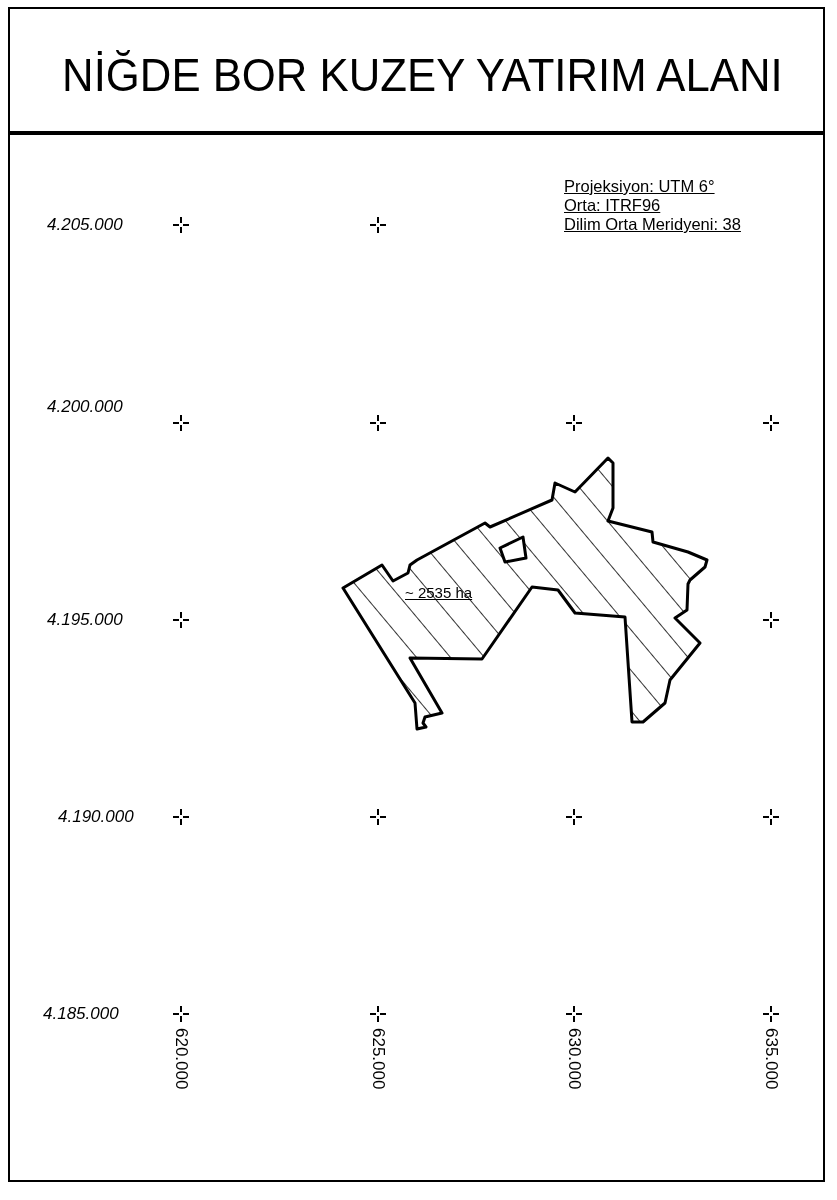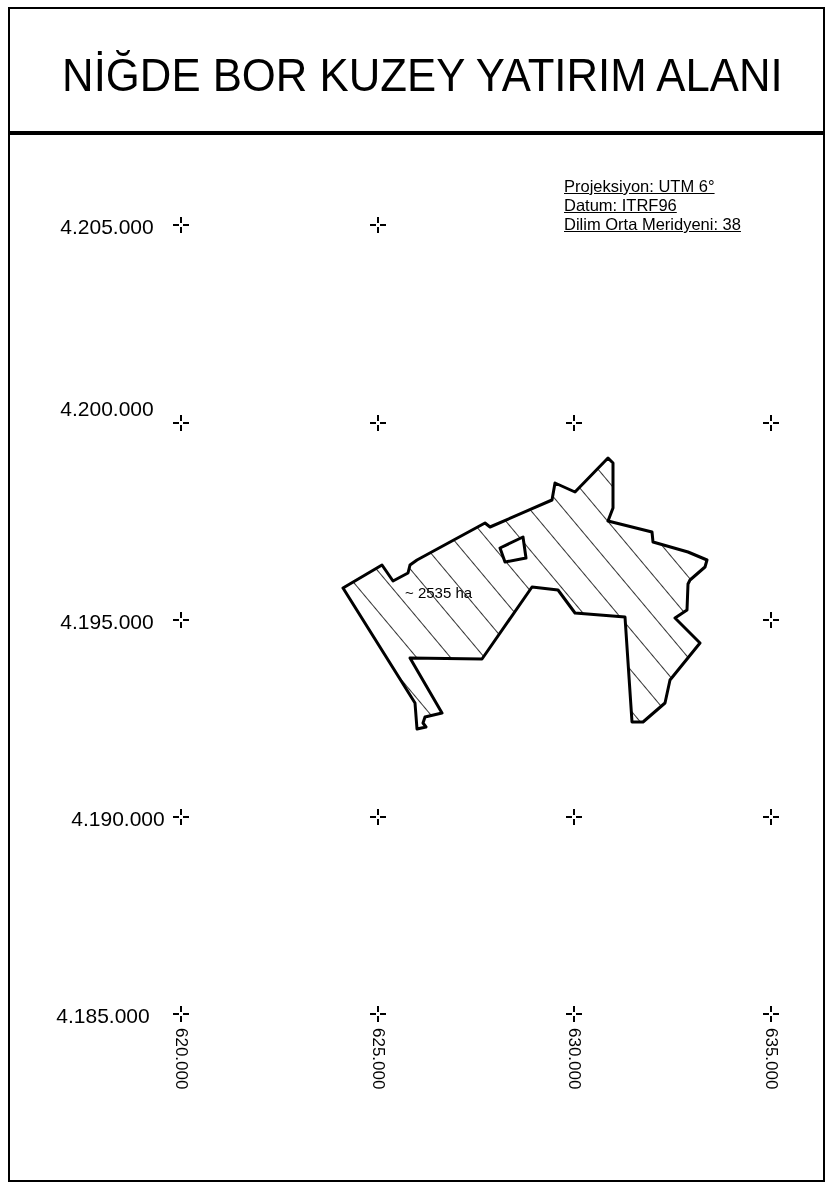--- a/index.html
+++ b/index.html
@@ -9,38 +9,38 @@
            border: 2.5px solid #000; box-sizing: border-box; }
   .title-box { position: absolute; left: 8px; top: 7px; width: 817px; height: 128px;
                box-sizing: border-box; border-bottom: 4px solid #000;
                display: flex; align-items: center; justify-content: center; padding-left: 12px; }
   .title { font-size: 47px; font-weight: normal; letter-spacing: 0px;
            transform: scaleX(0.93); transform-origin: center; white-space: nowrap;
            margin-top: 10px; }
   .proj { position: absolute; left: 564px; top: 177px; font-size: 16.5px; line-height: 19px; text-decoration: underline; }
   .proj div { white-space: nowrap; }
   svg.map { position: absolute; left: 0; top: 0; }
-  .ylab { position: absolute; font-size: 21px; text-align: center; width: 120px; white-space: nowrap; }
+  .ylab { position: absolute; font-size: 17px; text-align: left; width: 120px; white-space: nowrap; font-style: italic; }
   .xlab { position: absolute; font-size: 17px; white-space: nowrap;
           transform-origin: 0 0; transform: rotate(90deg); }
   .area-label { position: absolute; left: 405px; top: 584px; font-size: 15px; white-space: nowrap;
-                background: transparent; }
+                background: transparent; text-decoration: underline; }
 </style>
 </head>
 <body>
 
 <div class="frame"></div>
 
 <div class="title-box">
   <div class="title">NİĞDE BOR KUZEY YATIRIM ALANI</div>
 </div>
 
 <div class="proj">
   <div>Projeksiyon: UTM 6°</div>
-  <div>Datum: ITRF96</div>
+  <div>Orta: ITRF96</div>
   <div>Dilim Orta Meridyeni: 38</div>
 </div>
 
 <svg class="map" width="837" height="1200" viewBox="0 0 837 1200">
   <defs>
     <pattern id="hatch" patternUnits="userSpaceOnUse" width="26" height="26" patternTransform="rotate(-40)">
       <line x1="0" y1="0" x2="0" y2="26" stroke="#000" stroke-width="1.6"></line>
     </pattern>
     <g id="cross">
       <line x1="-8" y1="0" x2="-2" y2="0" stroke="#000" stroke-width="2"></line>

